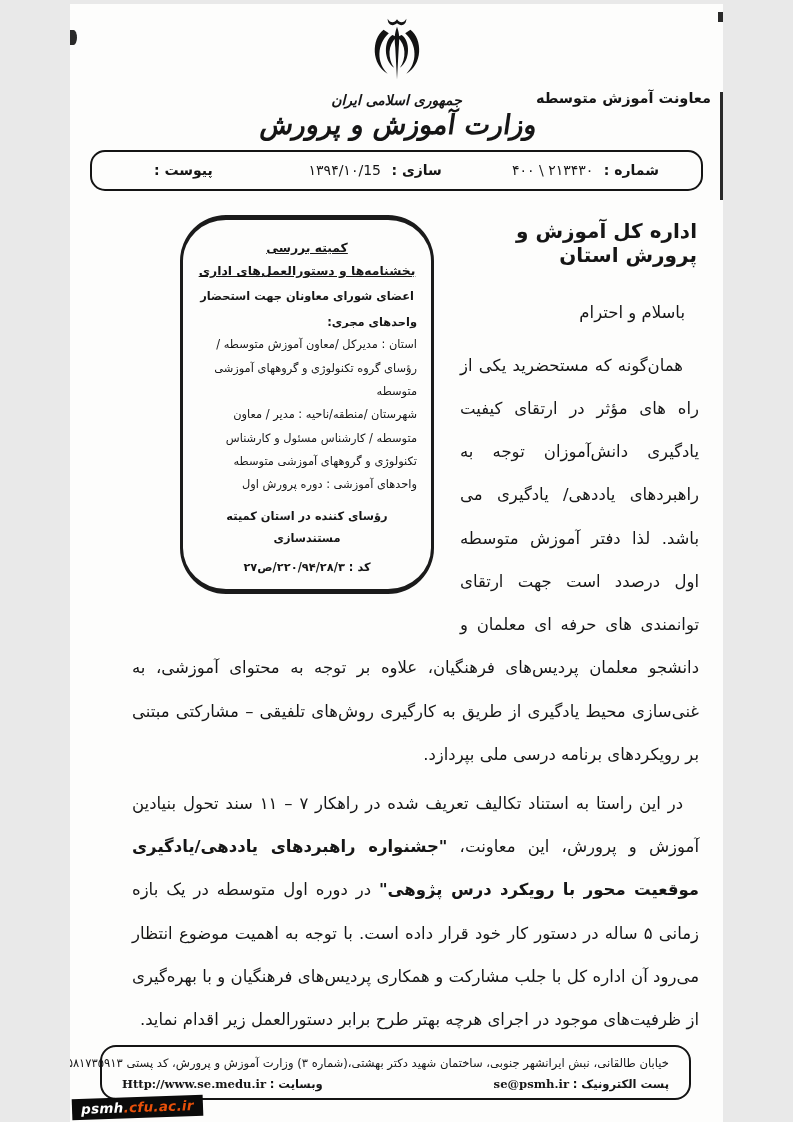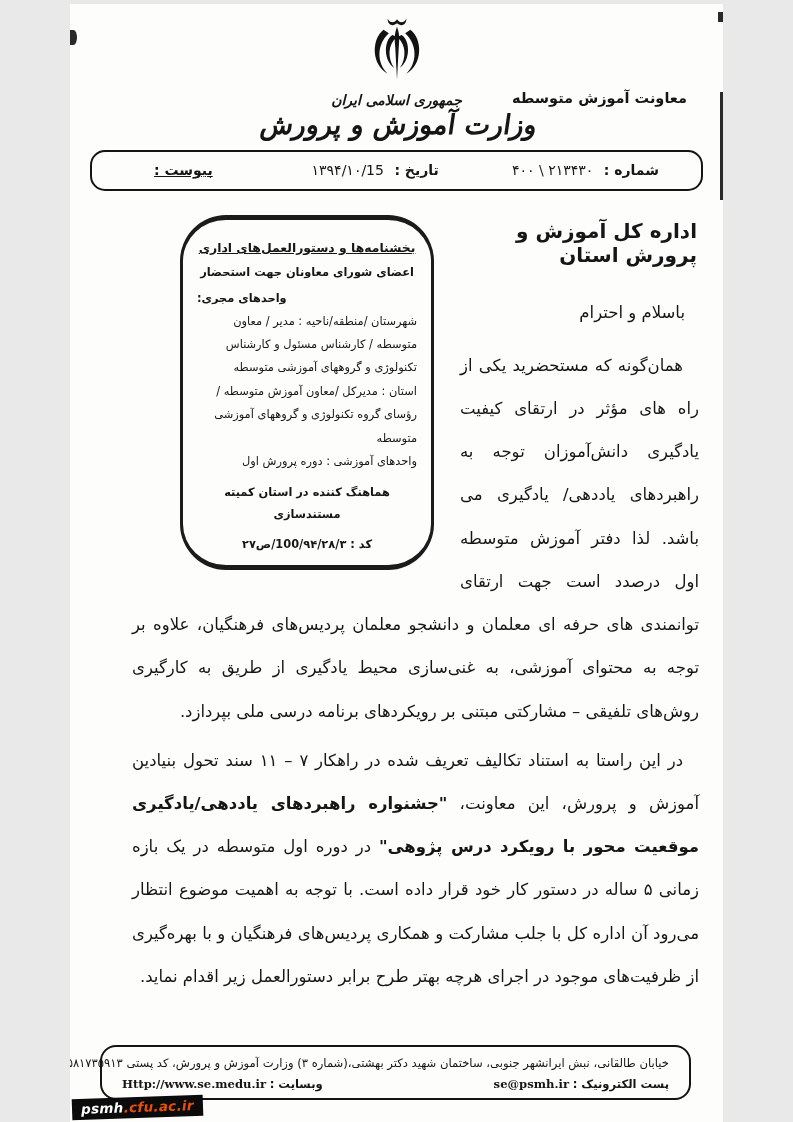--- a/index.html
+++ b/index.html
@@ -6,44 +6,44 @@
   .page{
     position:relative;width:653px;height:1122px;margin:4px auto;background:#fdfdfc;
     font-family:"DejaVu Sans",sans-serif;color:#161616;direction:rtl;overflow:hidden;
   }
   
   .letterhead{position:relative;padding-top:10px;text-align:center;}
   .emblem{width:84px;height:76px;margin:0 auto;}
   .emblem svg{width:100%;height:100%;}
   .republic{font-size:14px;font-weight:bold;font-style:italic;margin-top:2px;}
   .ministry{font-size:27px;font-weight:bold;font-style:italic;line-height:1.25;transform:skewX(6deg);}
-  .deputy{position:absolute;top:86px;right:36px;font-size:14.5px;font-weight:bold;}
+  .deputy{position:absolute;top:86px;right:12px;font-size:14.5px;font-weight:bold;}
   
   .refbar{
     margin:8px 20px 0;border:2px solid #141414;border-radius:15px;height:37px;
     display:flex;align-items:center;font-size:14px;
   }
   .ref-cell{white-space:nowrap;text-align:right;}
   .ref-number{width:37%;padding-right:42px;box-sizing:border-box;}
   .ref-date{width:33%;text-align:center;}
-  .ref-attach{width:30%;text-align:center;text-decoration:underline;}
+  .ref-attach{width:30%;text-align:center;}
   .ref-label{font-weight:bold;}
   .ref-value{padding-right:6px;}
   
   .basmala{text-align:center;font-size:18px;font-weight:bold;font-style:italic;margin-top:12px;}
   
   .letter-body{padding:4px 24px 0 62px;font-size:16.5px;}
   .stamp{
     float:left;width:254px;min-height:318px;box-sizing:border-box;
     margin:20px 26px 12px 48px;border:3px solid #1b1b1b;border-top-width:5px;border-bottom-width:5px;
     border-radius:46px;padding:16px 14px 10px;font-size:11.4px;text-align:center;line-height:1.9;
   }
   .stamp .s-title{font-weight:bold;text-decoration:underline;font-size:12.4px;}
   .stamp .s-sub{font-weight:bold;margin-top:3px;}
-  .stamp .s-units-label{font-weight:bold;text-align:left;margin-top:4px;}
+  .stamp .s-units-label{font-weight:bold;text-align:right;margin-top:4px;}
   .stamp .s-unit{text-align:right;line-height:2.05;}
   .stamp .s-coord{font-weight:bold;margin-top:9px;}
   .stamp .s-code{font-weight:bold;margin-top:8px;}
   .recipient{font-size:20px;font-weight:bold;margin:24px 2px 0 0;}
   .salutation{margin:36px 14px 0 0;}
   .para{text-align:justify;line-height:2.62;margin:22px 0 0;text-indent:16px;}
   .para.second{margin-top:6px;}
   .b{font-weight:bold;}
   
   .footer-box{
@@ -88,40 +88,41 @@
     <div class="ministry">وزارت آموزش و پرورش</div>
     <div class="deputy">معاونت آموزش متوسطه</div>
   </header>
 
   <div class="refbar">
     <div class="ref-cell ref-number">
       <span class="ref-label">شماره :</span>
       <span class="ref-value">۲۱۳۴۳۰ \ ۴۰۰</span>
     </div>
     <div class="ref-cell ref-date">
-      <span class="ref-label">تاریخ :</span>
+      <span class="ref-label">سازی :</span>
       <span class="ref-value">۱۳۹۴/۱۰/15</span>
     </div>
     <div class="ref-cell ref-attach">
       <span class="ref-label">پیوست :</span>
     </div>
   </div>
 
 
   <main class="letter-body">
 
     <aside class="stamp">
+      <div class="s-title">کمیته بررسی</div>
       <div class="s-title">بخشنامه‌ها و دستورالعمل‌های اداری</div>
       <div class="s-sub">اعضای شورای معاونان جهت استحضار</div>
       <div class="s-units-label">واحدهای مجری:</div>
+      <div class="s-unit">استان : مدیرکل /معاون آموزش متوسطه /رؤسای گروه تکنولوژی و گروههای آموزشی متوسطه</div>
       <div class="s-unit">شهرستان /منطقه/ناحیه : مدیر / معاون متوسطه / کارشناس مسئول و کارشناس تکنولوژی و گروههای آموزشی متوسطه</div>
-      <div class="s-unit">استان : مدیرکل /معاون آموزش متوسطه /رؤسای گروه تکنولوژی و گروههای آموزشی متوسطه</div>
       <div class="s-unit">واحدهای آموزشی : دوره پرورش اول</div>
-      <div class="s-coord">هماهنگ کننده در استان کمیته مستندسازی</div>
-      <div class="s-code">کد : 100/۹۴/۲۸/۳/ص۲۷</div>
+      <div class="s-coord">رؤسای کننده در استان کمیته مستندسازی</div>
+      <div class="s-code">کد : ۲۲۰/۹۴/۲۸/۳/ص۲۷</div>
     </aside>
 
     <h1 class="recipient">اداره کل آموزش و پرورش استان</h1>
     <p class="salutation">باسلام و احترام</p>
     <p class="para">همان‌گونه که مستحضرید یکی از راه های مؤثر در ارتقای کیفیت یادگیری دانش‌آموزان توجه به راهبردهای یاددهی/ یادگیری می باشد. لذا دفتر آموزش متوسطه اول درصدد است جهت ارتقای توانمندی های حرفه ای معلمان و دانشجو معلمان پردیس‌های فرهنگیان، علاوه بر توجه به محتوای آموزشی، به غنی‌سازی محیط یادگیری از طریق به کارگیری روش‌های تلفیقی – مشارکتی مبتنی بر رویکردهای برنامه درسی ملی بپردازد.</p>
     <p class="para second"><span>در این راستا به استناد تکالیف تعریف شده در راهکار ۷ – ۱۱ سند تحول بنیادین آموزش و پرورش، این معاونت، </span><span class="b">"جشنواره راهبردهای یاددهی/یادگیری موقعیت محور با رویکرد درس پژوهی"</span><span> در دوره اول متوسطه در یک بازه زمانی ۵ ساله در دستور کار خود قرار داده است. با توجه به اهمیت موضوع انتظار می‌رود آن اداره کل با جلب مشارکت و همکاری پردیس‌های فرهنگیان و با بهره‌گیری از ظرفیت‌های موجود در اجرای هرچه بهتر طرح برابر دستورالعمل زیر اقدام نماید.</span></p>
   </main>
 
   <footer class="footer-box">
     <div class="f-row">

